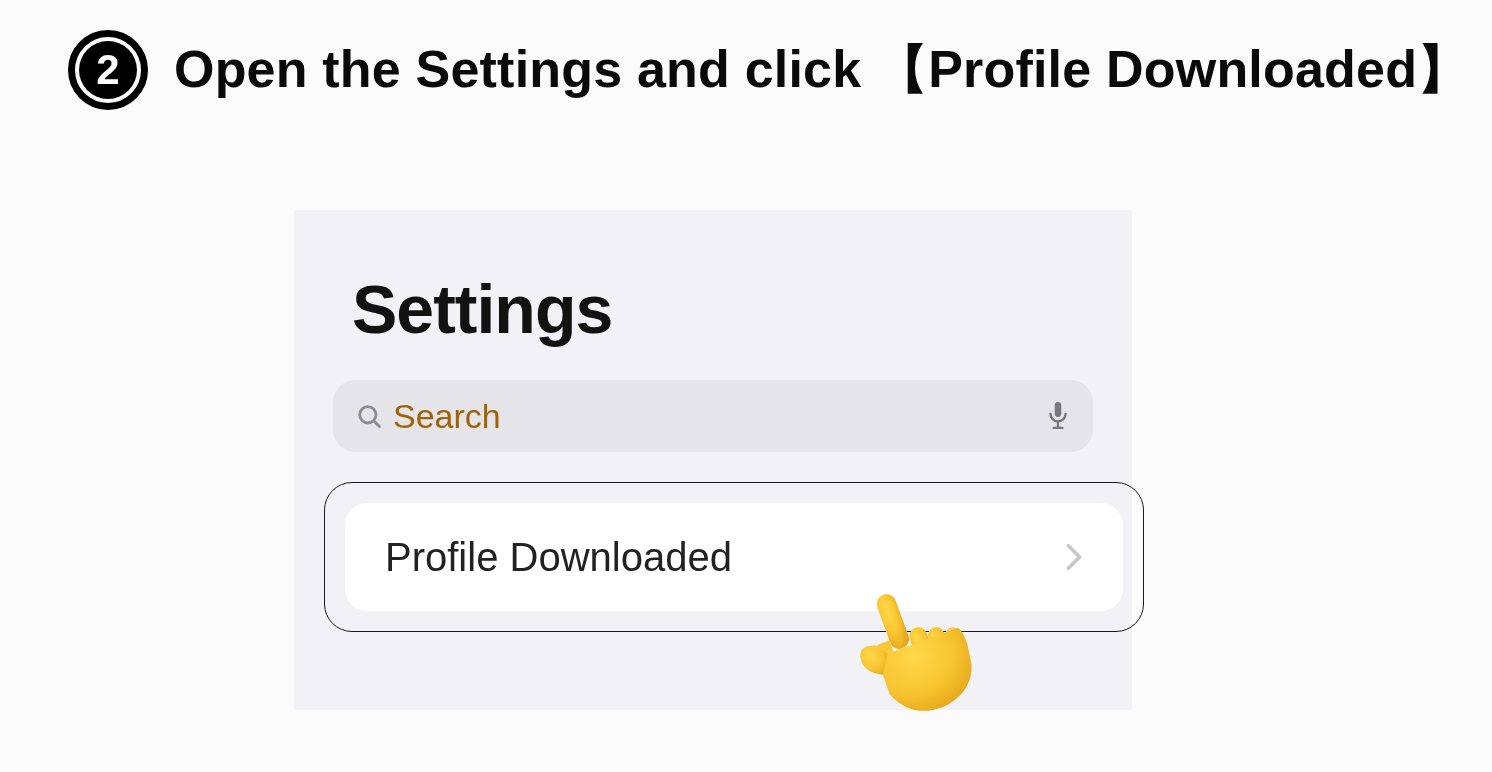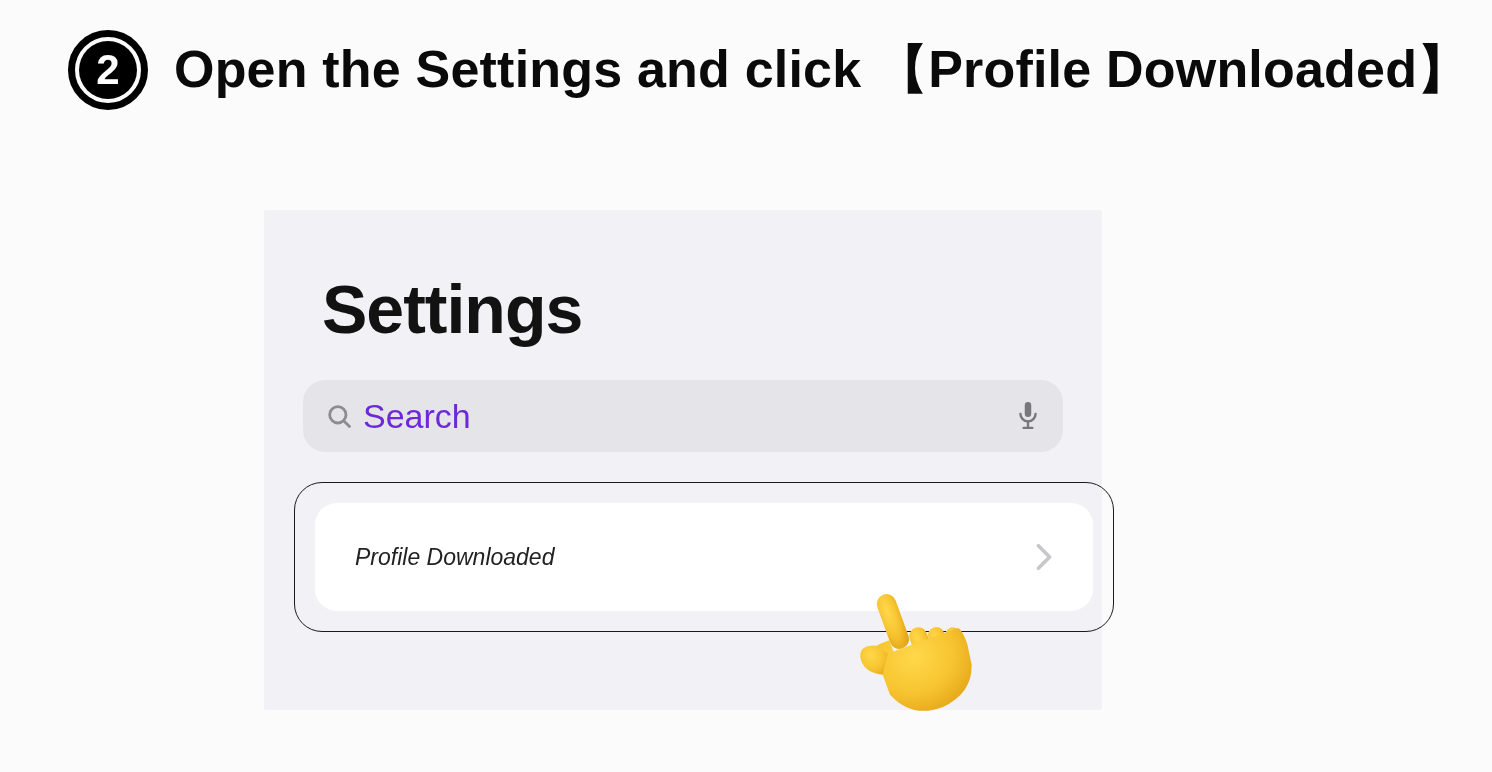--- a/index.html
+++ b/index.html
@@ -49,21 +49,21 @@
       font-weight: 700;
       color: #0a0a0a;
       letter-spacing: 0.2px;
       text-align: center;
     }
 
     
     .settings-panel {
       position: absolute;
       top: 210px;
-      left: 264px;
+      left: 294px;
       width: 838px;
       height: 500px;
       background: #f2f2f6;
       border-radius: 2px;
       padding: 60px 30px 40px 30px;
     }
     .settings-title {
       font-size: 68px;
       font-weight: 800;
       letter-spacing: -1px;
@@ -82,21 +82,21 @@
       align-items: center;
       padding: 0 22px;
     }
     .search-icon-wrap {
       display: flex;
       align-items: center;
       margin-right: 10px;
     }
     .search-placeholder {
       flex: 1;
-      color: #6d28d9;
+      color: #a16207;
       font-size: 34px;
       font-weight: 400;
     }
     .mic-icon-wrap {
       display: flex;
       align-items: center;
     }
 
     .profile-group {
       width: 820px;
@@ -110,23 +110,22 @@
       height: 108px;
       background: #ffffff;
       border-radius: 22px;
       display: flex;
       align-items: center;
       padding: 0 40px;
       cursor: pointer;
     }
     .profile-label {
       flex: 1;
-      font-size: 23px;
+      font-size: 40px;
       color: #222;
-      font-style: italic;
     }
     .chevron-wrap {
       display: flex;
       align-items: center;
     }
 
     
     .pointer-hand {
       position: absolute;
       top: 582px;

